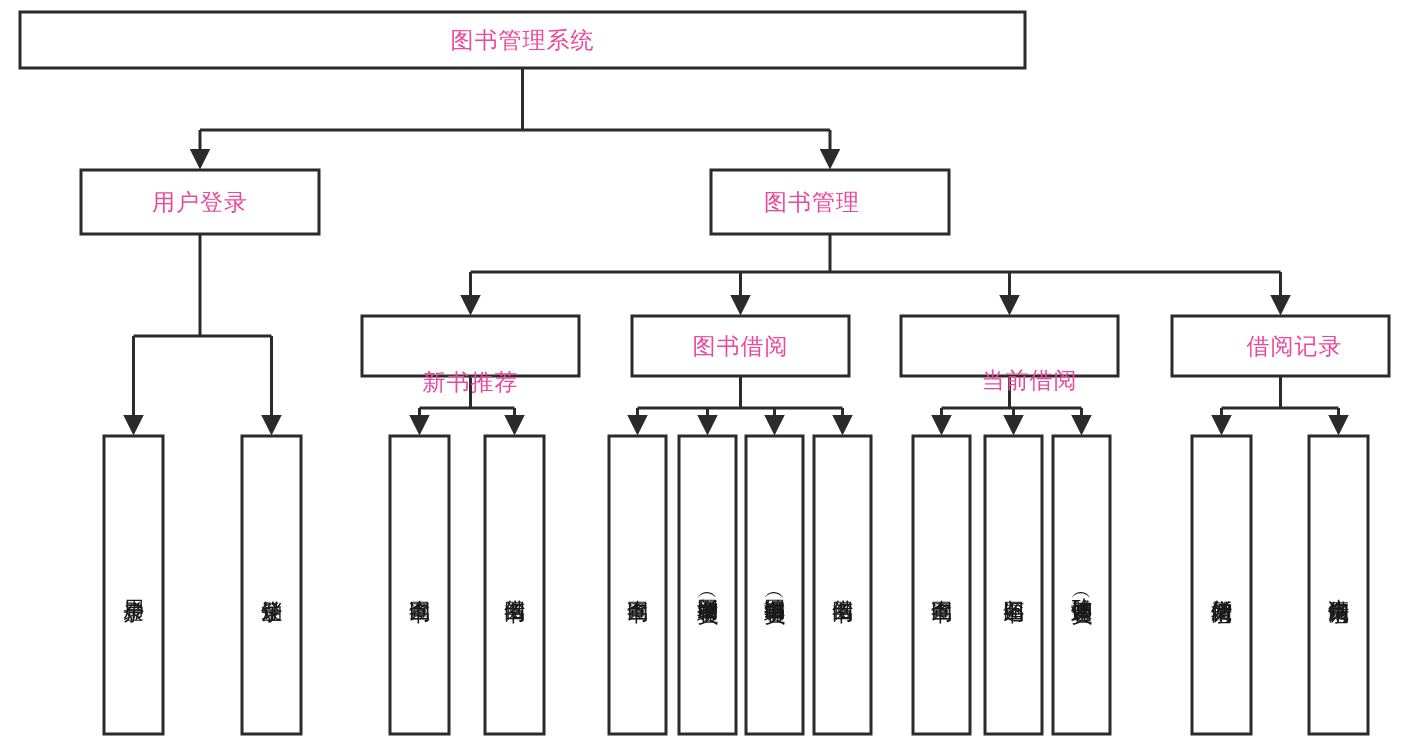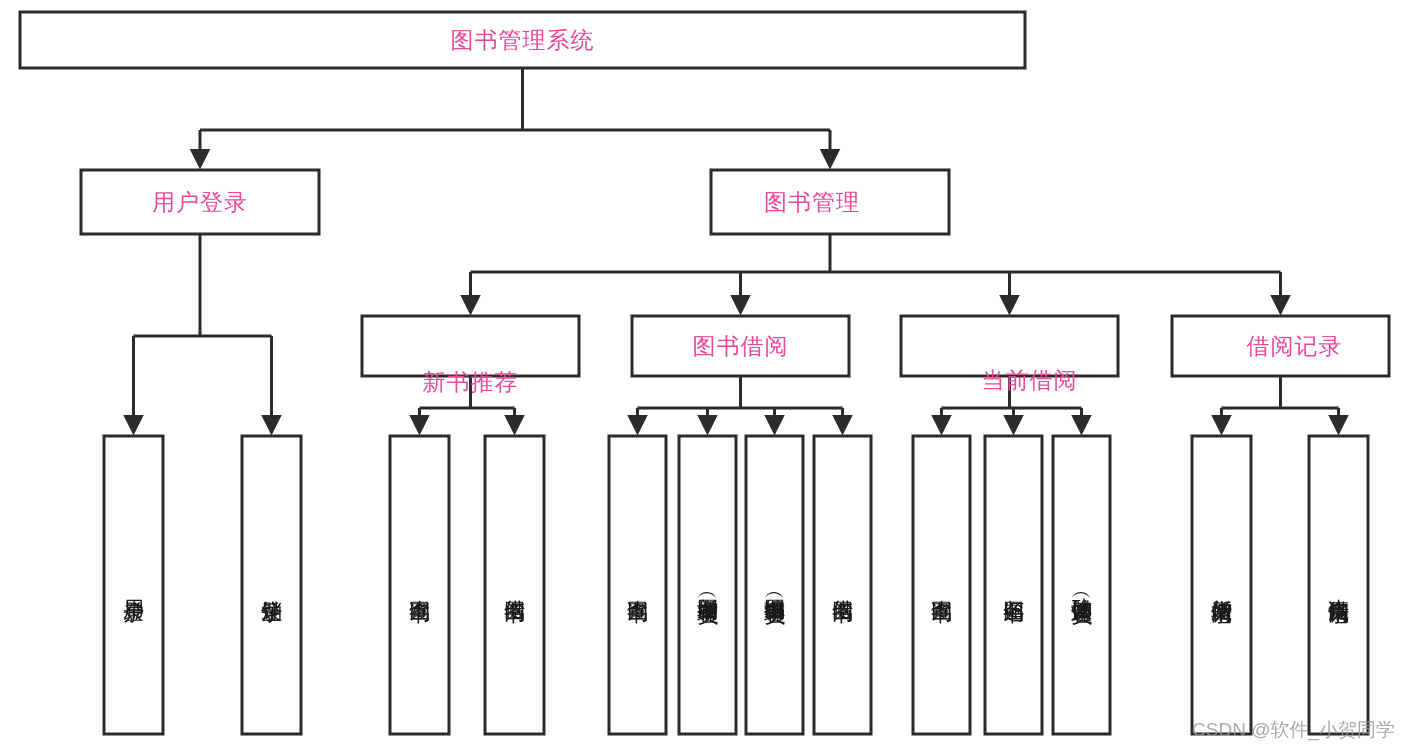--- a/index.html
+++ b/index.html
@@ -126,14 +126,13 @@
       <div class="vtext" style="left: 679px; top: 436px; width: 57px; height: 298px;">新增图书（管理员）</div>
       <div class="vtext" style="left: 746px; top: 436px; width: 57px; height: 298px;">编辑图书（管理员）</div>
       <div class="vtext" style="left: 814px; top: 436px; width: 57px; height: 298px;">借阅图书</div>
       <div class="vtext" style="left: 913px; top: 436px; width: 57px; height: 298px;">查询图书</div>
       <div class="vtext" style="left: 985px; top: 436px; width: 57px; height: 298px;">归还图书</div>
       <div class="vtext" style="left: 1053px; top: 436px; width: 57px; height: 298px;">确认归还（管理员）</div>
       <div class="vtext" style="left: 1192px; top: 436px; width: 59px; height: 298px;">新增借阅记录</div>
       <div class="vtext" style="left: 1309px; top: 436px; width: 59px; height: 298px;">查询借阅记录</div>
     </div>
 
-  <div class="watermark">CSDN @软件_小贺同学</div>
 </div>
 
 </body></html>

